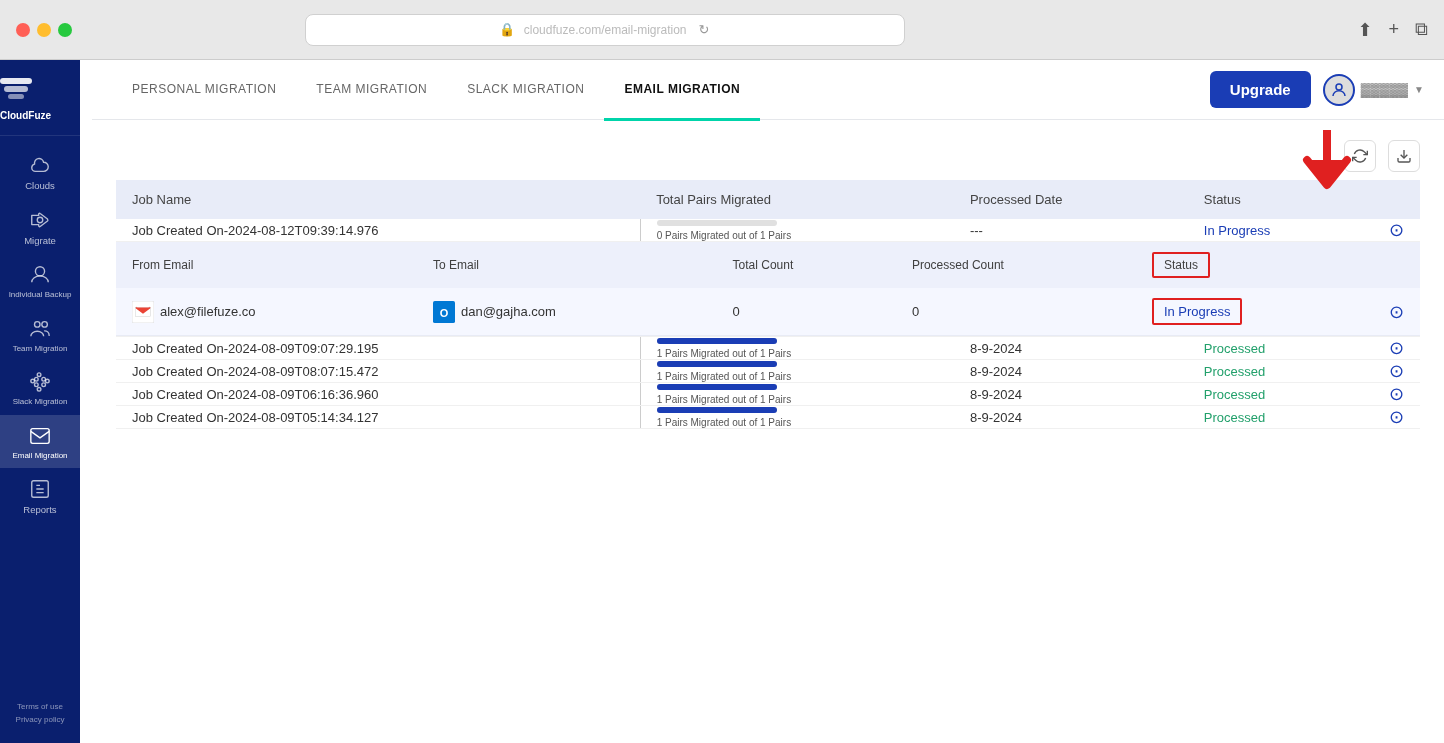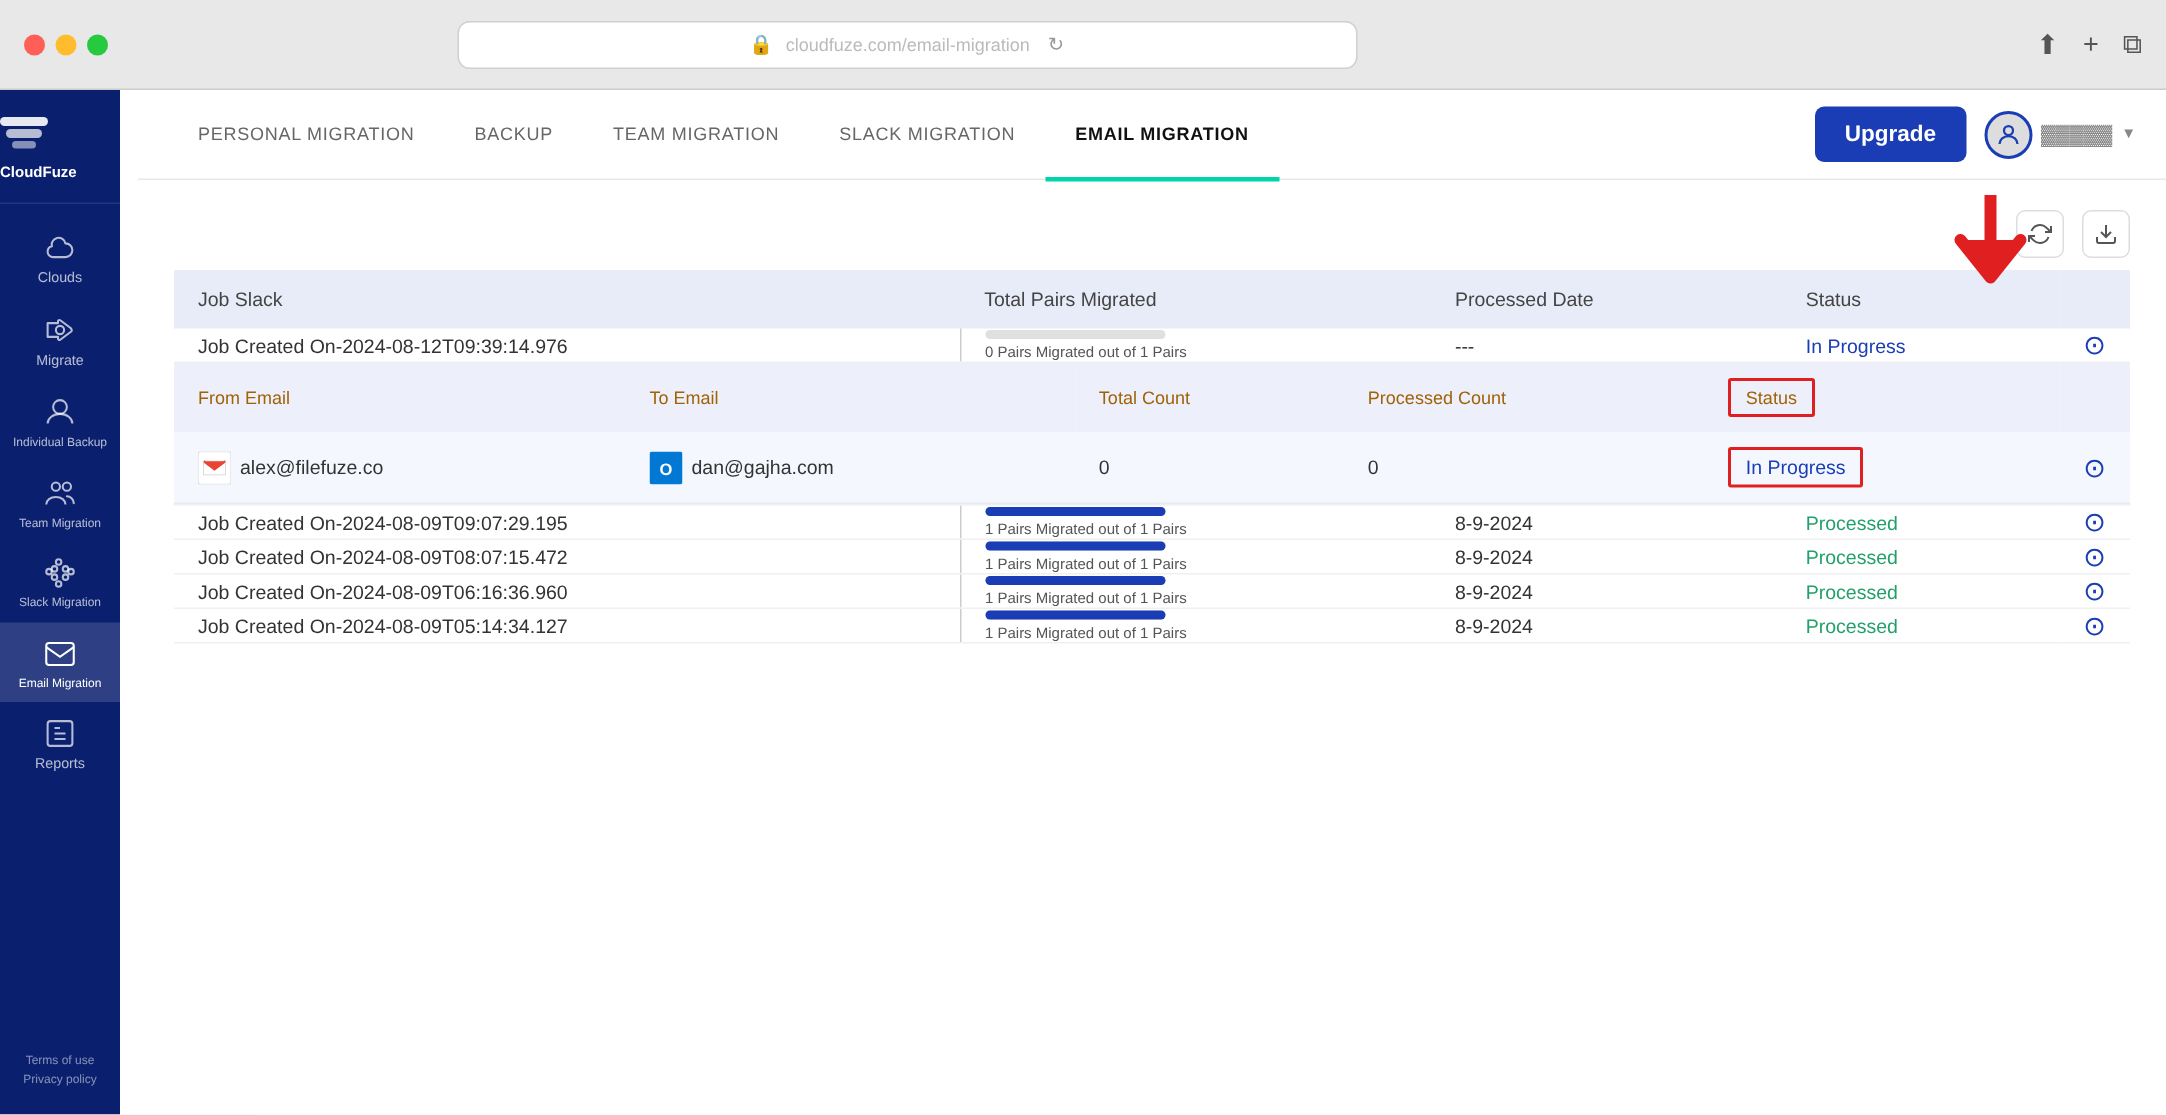--- a/index.html
+++ b/index.html
@@ -164,21 +164,21 @@
     .progress-bar-wrap { margin-bottom: 4px; }
     .progress-bar-bg { background: #e0e0e0; border-radius: 4px; height: 6px; width: 120px; }
     .progress-bar-fill { height: 6px; border-radius: 4px; }
     .progress-text { font-size: 10px; color: #555; margin-top: 3px; }
 
     .expand-btn { color: #1a3db5; cursor: pointer; font-size: 18px; }
 
     
     .nested-row td { padding: 0; background: #f5f7ff; }
     .nested-table { width: 100%; border-collapse: collapse; }
-    .nested-table th { background: #edf0fb; padding: 10px 16px; font-size: 12px; font-weight: 500; color: #a16207; text-align: left; }
+    .nested-table th { background: #edf0fb; padding: 10px 16px; font-size: 12px; font-weight: 500; color: #404040; text-align: left; }
     .nested-table td { padding: 10px 16px; font-size: 13px; color: #333; border-bottom: 1px solid #e8ebf5; }
 
     
     .status-highlight {
       border: 2px solid #e02020;
       display: inline-block;
       padding: 4px 10px;
       border-radius: 2px;
     }
     .email-cell { display: flex; align-items: center; }
@@ -294,23 +294,20 @@
   </div>
 
   <div class="main">
 
     <div class="top-nav">
       <div class="nav-tabs">
         <div class="nav-tab">
           <span>PERSONAL MIGRATION</span>
         </div>
         <div class="nav-tab">
-          <span>BACKUP</span>
-        </div>
-        <div class="nav-tab">
           <span>TEAM MIGRATION</span>
         </div>
         <div class="nav-tab">
           <span>SLACK MIGRATION</span>
         </div>
         <div class="nav-tab active">
           <span>EMAIL MIGRATION</span>
         </div>
       </div>
       <div class="nav-actions">
@@ -354,21 +351,21 @@
               <path d="M21 15v4a2 2 0 01-2 2H5a2 2 0 01-2-2v-4"></path>
               <polyline points="7 10 12 15 17 10"></polyline>
               <line x1="12" y1="15" x2="12" y2="3"></line>
             </svg>
         </div>
       </div>
 
       <table class="data-table">
         <thead>
           <tr>
-            <th>Job Slack</th>
+            <th>Job Name</th>
             <th>Total Pairs Migrated</th>
             <th>Processed Date</th>
             <th>Status</th>
             <th style="width:40px;"></th>
           </tr>
         </thead>
         <tbody>
 
           <tr>
             <td>Job Created On-2024-08-12T09:39:14.976</td>

